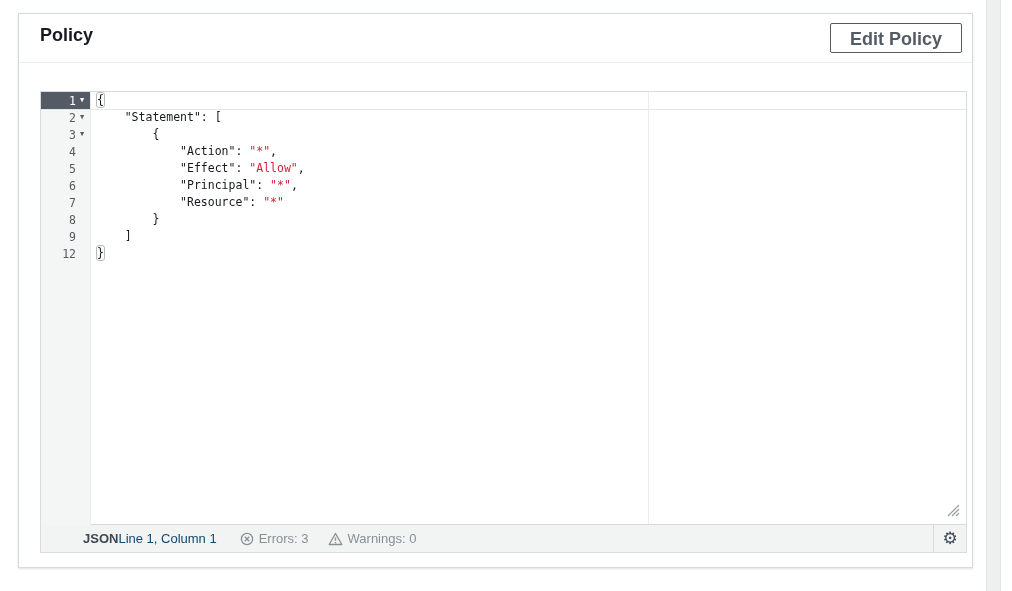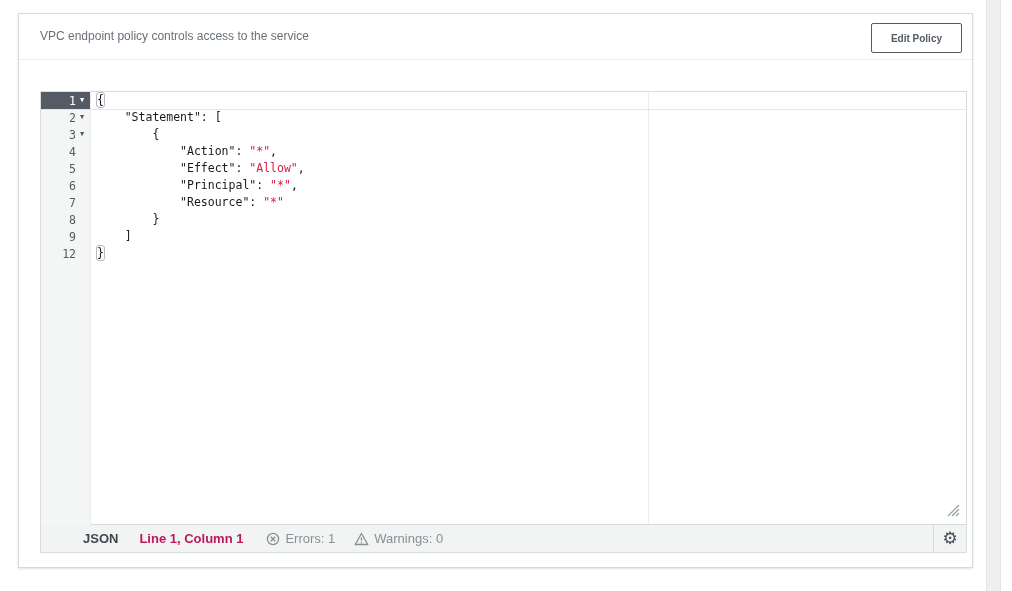--- a/index.html
+++ b/index.html
@@ -22,21 +22,21 @@
     box-shadow: 0 1px 2px rgba(0,28,36,.12);
   }
   .card-header { position: relative; padding: 9px 21px 15px 21px; border-bottom: 1px solid #eaeded; }
   .card-title { font-size: 18px; font-weight: 700; color: #16191f; line-height: 24px; }
   .card-subtitle { font-size: 12px; color: #687078; margin-top: 6px; line-height: 15px; }
   .edit-btn {
     position: absolute; top: 9px; right: 10px;
     background: #ffffff; color: #545b64;
     border: 1px solid #545b64; border-radius: 2px;
     font-family: "Liberation Sans", sans-serif;
-    font-size: 10px; font-weight: 700;
+    font-size: 18px; font-weight: 700;
     padding: 5px 19px; height: 30px;
     cursor: pointer;
   }
   .editor {
     position: absolute; left: 21px; top: 77px; width: 927px; height: 462px;
     border: 1px solid #d8dcdc;
     background: #ffffff;
   }
   .code-area { position: relative; height: 433px; overflow: hidden; }
   .gutter {
@@ -68,40 +68,40 @@
   .print-margin { position: absolute; top: 0; bottom: 0; left: 607px; width: 1px; background: #ebecec; z-index: 0; }
   .active-line-border { position: absolute; left: 0; right: 0; top: 17px; height: 1px; background: #e4e7e7; z-index: 3; }
   .resize-grip { position: absolute; right: 6px; bottom: 8px; cursor: nwse-resize; z-index: 4; }
   .status-bar {
     position: absolute; left: 0; right: 0; bottom: 0; height: 28px;
     background: #f2f3f3; border-top: 1px solid #d5dbdb;
     display: flex; align-items: center;
     font-size: 13px;
   }
   .sb-mode { margin-left: 42px; font-weight: 700; color: #3f4850; text-align: center; }
-  .sb-pos { margin-left: 21px; font-weight: 700; color: #be185d; }
+  .sb-pos { font-weight: 400; color: #0c4a6e; }
   .sb-item { display: flex; align-items: center; gap: 5px; color: var(--status_muted, #879196); }
   .sb-err { margin-left: 23px; }
   .sb-warn { margin-left: 19px; }
   .sb-gear-cell {
     margin-left: auto; width: 33px; height: 100%;
     border-left: 1px solid #d5dbdb;
     display: flex; align-items: center; justify-content: center;
     cursor: pointer;
   }
   .gear-glyph { font-family: "DejaVu Sans", sans-serif; font-size: 17px; color: #414d5c; line-height: 1; }
 </style>
 </head>
 <body>
 
 <div class="scroll-track"></div>
 
 <div class="card">
   <div class="card-header">
-    <div class="card-subtitle">VPC endpoint policy controls access to the service</div>
+    <div class="card-title">Policy</div>
     <button class="edit-btn">Edit Policy</button>
   </div>
 
   <div class="editor">
     <div class="code-area">
       <div class="print-margin"></div>
       <div class="gutter" id="gutter">
           <div class="gutter-cell active">
             <span class="lnum">1</span>
             <span class="fold">▼</span>
@@ -157,21 +157,21 @@
     <div class="status-bar">
       <span class="sb-mode">JSON</span>
       <span class="sb-pos">Line 1, Column 1</span>
 
       <span class="sb-item sb-err">
         <svg width="14" height="14" viewBox="0 0 14 14">
           <circle cx="7" cy="7" r="5.6" fill="none" stroke="#879196" stroke-width="1.3"></circle>
           <line x1="4.8" y1="4.8" x2="9.2" y2="9.2" stroke="#879196" stroke-width="1.3"></line>
           <line x1="9.2" y1="4.8" x2="4.8" y2="9.2" stroke="#879196" stroke-width="1.3"></line>
         </svg>
-        <span>Errors: 1</span>
+        <span>Errors: 3</span>
       </span>
 
       <span class="sb-item sb-warn">
         <svg width="15" height="14" viewBox="0 0 15 14">
           <path d="M7.5 1.5 L13.8 12.5 L1.2 12.5 Z" fill="none" stroke="#879196" stroke-width="1.3" stroke-linejoin="round"></path>
           <line x1="7.5" y1="5.5" x2="7.5" y2="8.8" stroke="#879196" stroke-width="1.3"></line>
           <circle cx="7.5" cy="10.7" r="0.8" fill="#879196"></circle>
         </svg>
         <span>Warnings: 0</span>
       </span>

